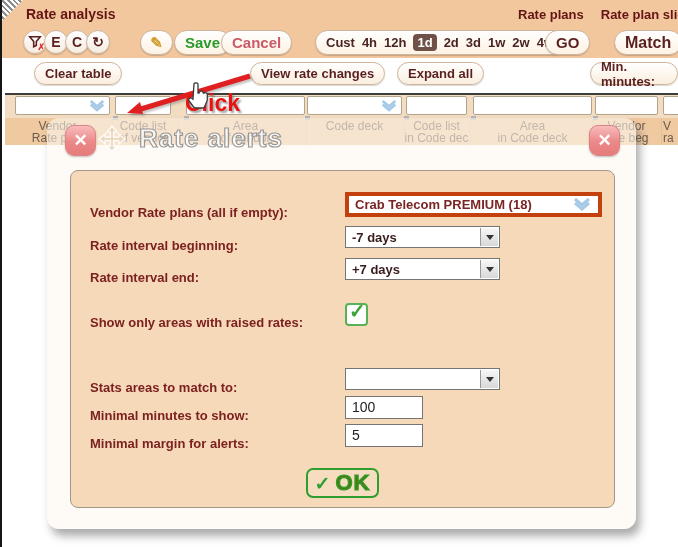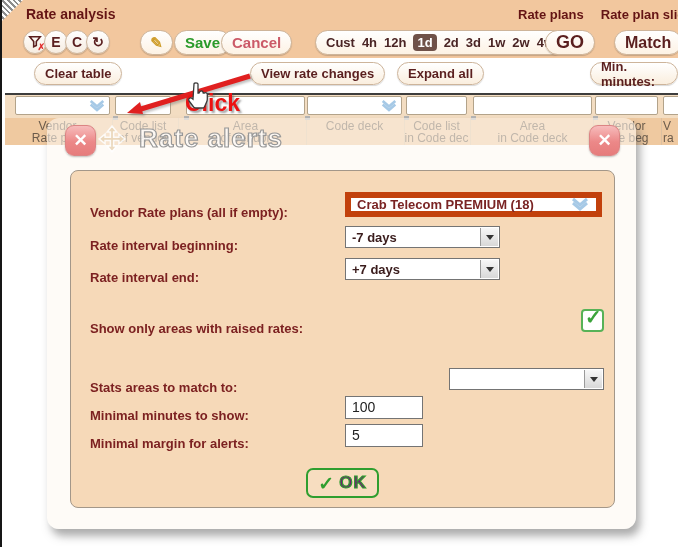--- a/index.html
+++ b/index.html
@@ -27,21 +27,21 @@
   .funnel-x{position:absolute;right:1px;bottom:1px;font-size:9px;font-weight:bold;color:#e02828;line-height:1;}
   .pill{position:absolute;top:30px;height:25px;border-radius:13px;box-sizing:border-box;
     background:linear-gradient(#ffffff,#fdf2e4);border:1px solid #cdb49a;
     box-shadow:0 1px 1px rgba(0,0,0,.18);display:flex;align-items:center;justify-content:center;
     font-weight:bold;font-size:14px;color:#5a1f1f;padding:0 10px;}
   .pill-pencil{left:138px;width:33px;color:#cf9d2a;font-size:15px;}
   .pill-save{left:172px;color:#2a9a2a;font-size:15px;}
   .pill-cancel{left:219px;color:#cb5a68;font-size:15px;}
   .pill-time{left:313px;gap:7px;font-size:13px;color:#4a2424;}
   .pill-time .sel-range{background:#6f5148;color:#fff;border-radius:4px;padding:1px 4px;}
-  .pill-go{left:543px;font-size:18px;}
+  .pill-go{left:543px;font-size:15px;}
   .pill-match{left:612px;font-size:16px;}
 
   
   .pill2{position:absolute;top:62px;height:23px;border-radius:12px;box-sizing:border-box;
     background:linear-gradient(#ffffff,#faeede);border:1px solid #cdb49a;
     box-shadow:0 1px 1px rgba(0,0,0,.15);display:flex;align-items:center;
     font-weight:bold;font-size:13px;color:#5a1f1f;padding:0 10px;}
 
   
   .tbl-topline{position:absolute;left:3px;top:93px;right:0;height:2px;background:#3d3d3d;}
@@ -63,40 +63,40 @@
     color:#fff;font-weight:bold;font-size:17px;display:flex;align-items:center;justify-content:center;
     box-shadow:0 1px 2px rgba(0,0,0,.25);cursor:pointer;}
   .dlg-close.left{left:18px;} .dlg-close.right{left:542px;}
   .dlg-move{position:absolute;left:50px;top:7px;width:30px;height:30px;opacity:.85;}
   .dlg-title{position:absolute;left:92px;top:5px;font-size:26px;font-weight:bold;letter-spacing:1px;
     color:rgba(255,255,255,.75);text-align:center;-webkit-text-stroke:1.2px #989898;}
   .dlg-panel{position:absolute;left:23px;top:52px;width:545px;height:338px;background:#f6d9b8;
     border:1px solid #a39789;border-radius:8px;box-sizing:border-box;}
   .drow{position:absolute;left:19px;right:10px;height:26px;display:flex;align-items:center;}
   .dlabel{flex:0 0 255px;font-size:13px;font-weight:bold;color:#7c2121;margin-top:16px;}
-  .combo{width:257px;height:25px;background:#fff;border:6px solid #c2410c;box-sizing:border-box;
+  .combo{width:257px;height:25px;background:#fff;border:4px solid #c2410c;box-sizing:border-box;
     display:flex;align-items:center;padding:0 6px;font-size:13px;font-weight:bold;color:#7a2424;cursor:pointer;}
   .combo svg{margin-left:auto;flex:0 0 auto;}
   .selbox{width:155px;height:22px;background:#fff;border:1px solid #747474;box-sizing:border-box;
     position:relative;display:flex;align-items:center;padding-left:6px;
     font-size:13px;font-weight:bold;color:#3a1c1c;cursor:pointer;}
   .selbtn{position:absolute;right:1px;top:1px;bottom:1px;width:17px;
     background:linear-gradient(#f7f7f7,#d8d8d8);border-left:1px solid #9a9a9a;
     display:flex;align-items:center;justify-content:center;}
   .seltri{width:0;height:0;border:4px solid transparent;border-top:5px solid #333;margin-top:5px;}
   .txtin{width:78px;height:23px;background:#fff;border:1px solid #747474;box-sizing:border-box;
     font-family:"Liberation Sans",sans-serif;font-size:14px;color:#222;padding:0 0 0 6px;}
   .chk{width:23px;height:23px;background:#fff;border:2px solid #57b257;border-radius:4px;
     box-sizing:border-box;position:relative;cursor:pointer;}
   .chk span{position:absolute;left:2px;top:-6px;font-size:20px;font-weight:bold;color:#3aa33a;}
   .okbtn{position:absolute;left:235px;top:297px;width:73px;height:30px;border:2px solid #2f9e2f;
     border-radius:7px;box-sizing:border-box;display:flex;align-items:center;justify-content:center;
     gap:5px;background:rgba(255,255,255,.12);cursor:pointer;}
   .okbtn .okchk{color:#2f9e2f;font-size:19px;font-weight:bold;line-height:1;}
-  .okbtn .oktxt{font-size:17px;font-weight:bold;color:#701a75;-webkit-text-stroke:1.2px #2f9e2f;letter-spacing:1px;}
+  .okbtn .oktxt{font-size:22px;font-weight:bold;color:#4d7c0f;-webkit-text-stroke:1.2px #2f9e2f;letter-spacing:1px;}
 
   
   .anno{position:absolute;z-index:20;}
   .click-text{left:183px;top:90px;font-size:23px;font-weight:bold;color:#ec1212;
     text-shadow:2px 2px 2px rgba(110,110,110,.65);}
   .arrow-svg{left:105px;top:60px;filter:drop-shadow(2px 2px 1px rgba(120,120,120,.45));}
   .hand-svg{left:183px;top:82px;}
 </style>
 </head>
 <body>
@@ -247,27 +247,27 @@
       </div>
       <div class="drow" style="top:85px;">
         <div class="dlabel">Rate interval end:</div>
         <div class="selbox">
           <span>+7 days</span>
           <span class="selbtn">
               <span class="seltri"></span>
             </span>
         </div>
       </div>
-      <div class="drow" style="top:136px;justify-content:space-between;">
+      <div class="drow" style="top:130px;">
         <div class="dlabel">Show only areas with raised rates:</div>
         <div class="chk">
             <span>✓</span>
           </div>
       </div>
-      <div class="drow" style="top:195px;justify-content:space-between;">
+      <div class="drow" style="top:195px;">
         <div class="dlabel">Stats areas to match to:</div>
         <div class="selbox">
           <span class="selbtn">
               <span class="seltri"></span>
             </span>
         </div>
       </div>
       <div class="drow" style="top:223px;">
         <div class="dlabel">Minimal minutes to show:</div>
         <input class="txtin" value="100" style="">

